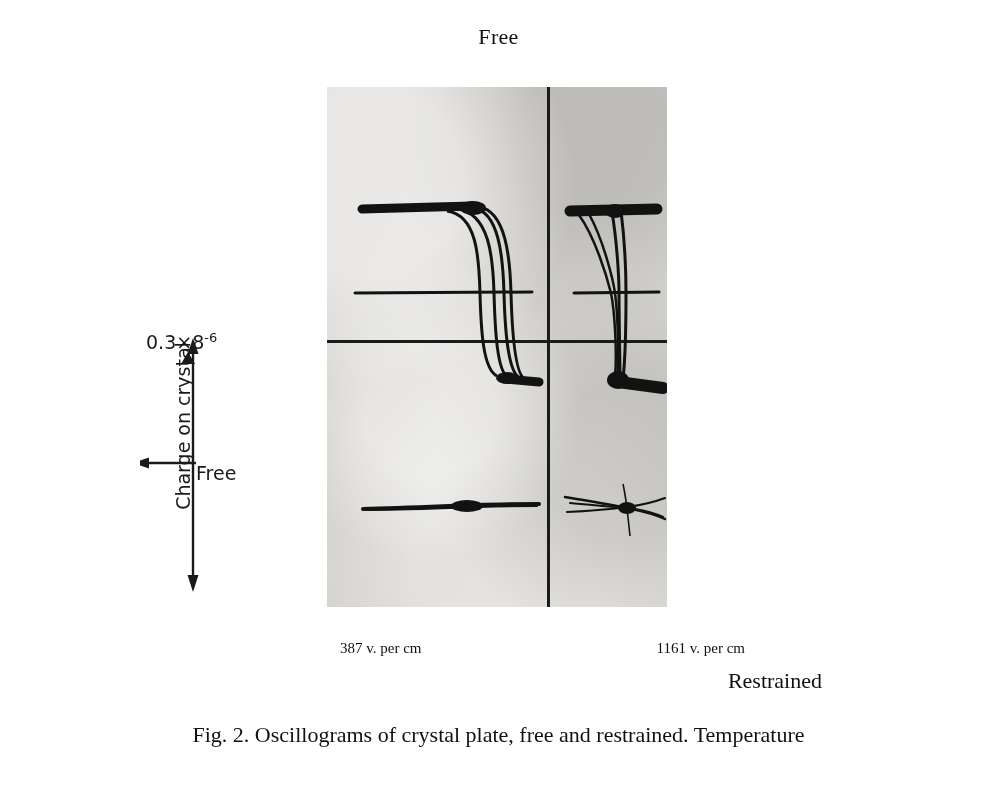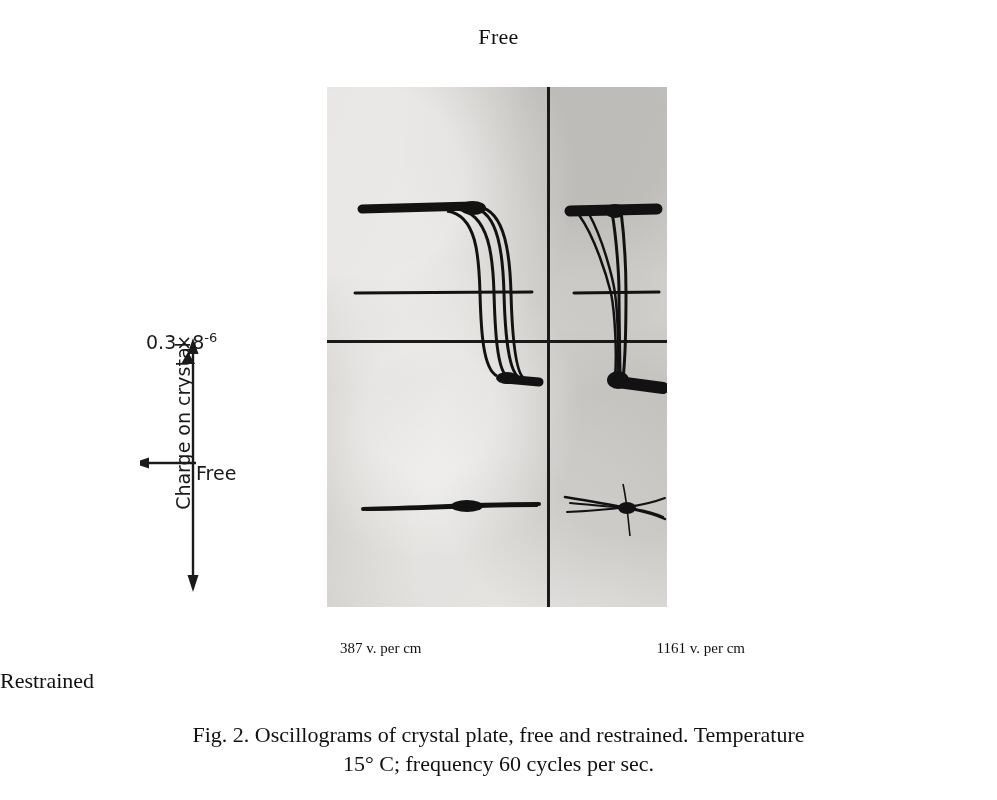--- a/index.html
+++ b/index.html
@@ -133,21 +133,21 @@
     font-size: 15px;
   }
   #field-labels .field-left { margin-left: 13px; }
   #field-labels .field-right { margin-right: -58px; }
 
   #restrained-label {
     position: absolute;
     left: 0;
     top: 668px;
     width: 822px;
-    text-align: left;
+    text-align: right;
     font-size: 22px;
   }
 
   #caption {
     position: absolute;
     left: 0;
     top: 720px;
     width: 997px;
     text-align: center;
     font-size: 22px;
@@ -240,14 +240,13 @@
 
 <div id="field-labels">
   <span class="field-left">387 v. per cm</span>
   <span class="field-right">1161 v. per cm</span>
 </div>
 
 <div id="restrained-label">Restrained</div>
 
 <div id="caption">
   <span>Fig. 2.  Oscillograms of crystal plate, free and restrained.  Temperature</span>
-  <span class="line2">15° C; frequency 60 cycles per sec.</span>
 </div>
 
 </body></html>

